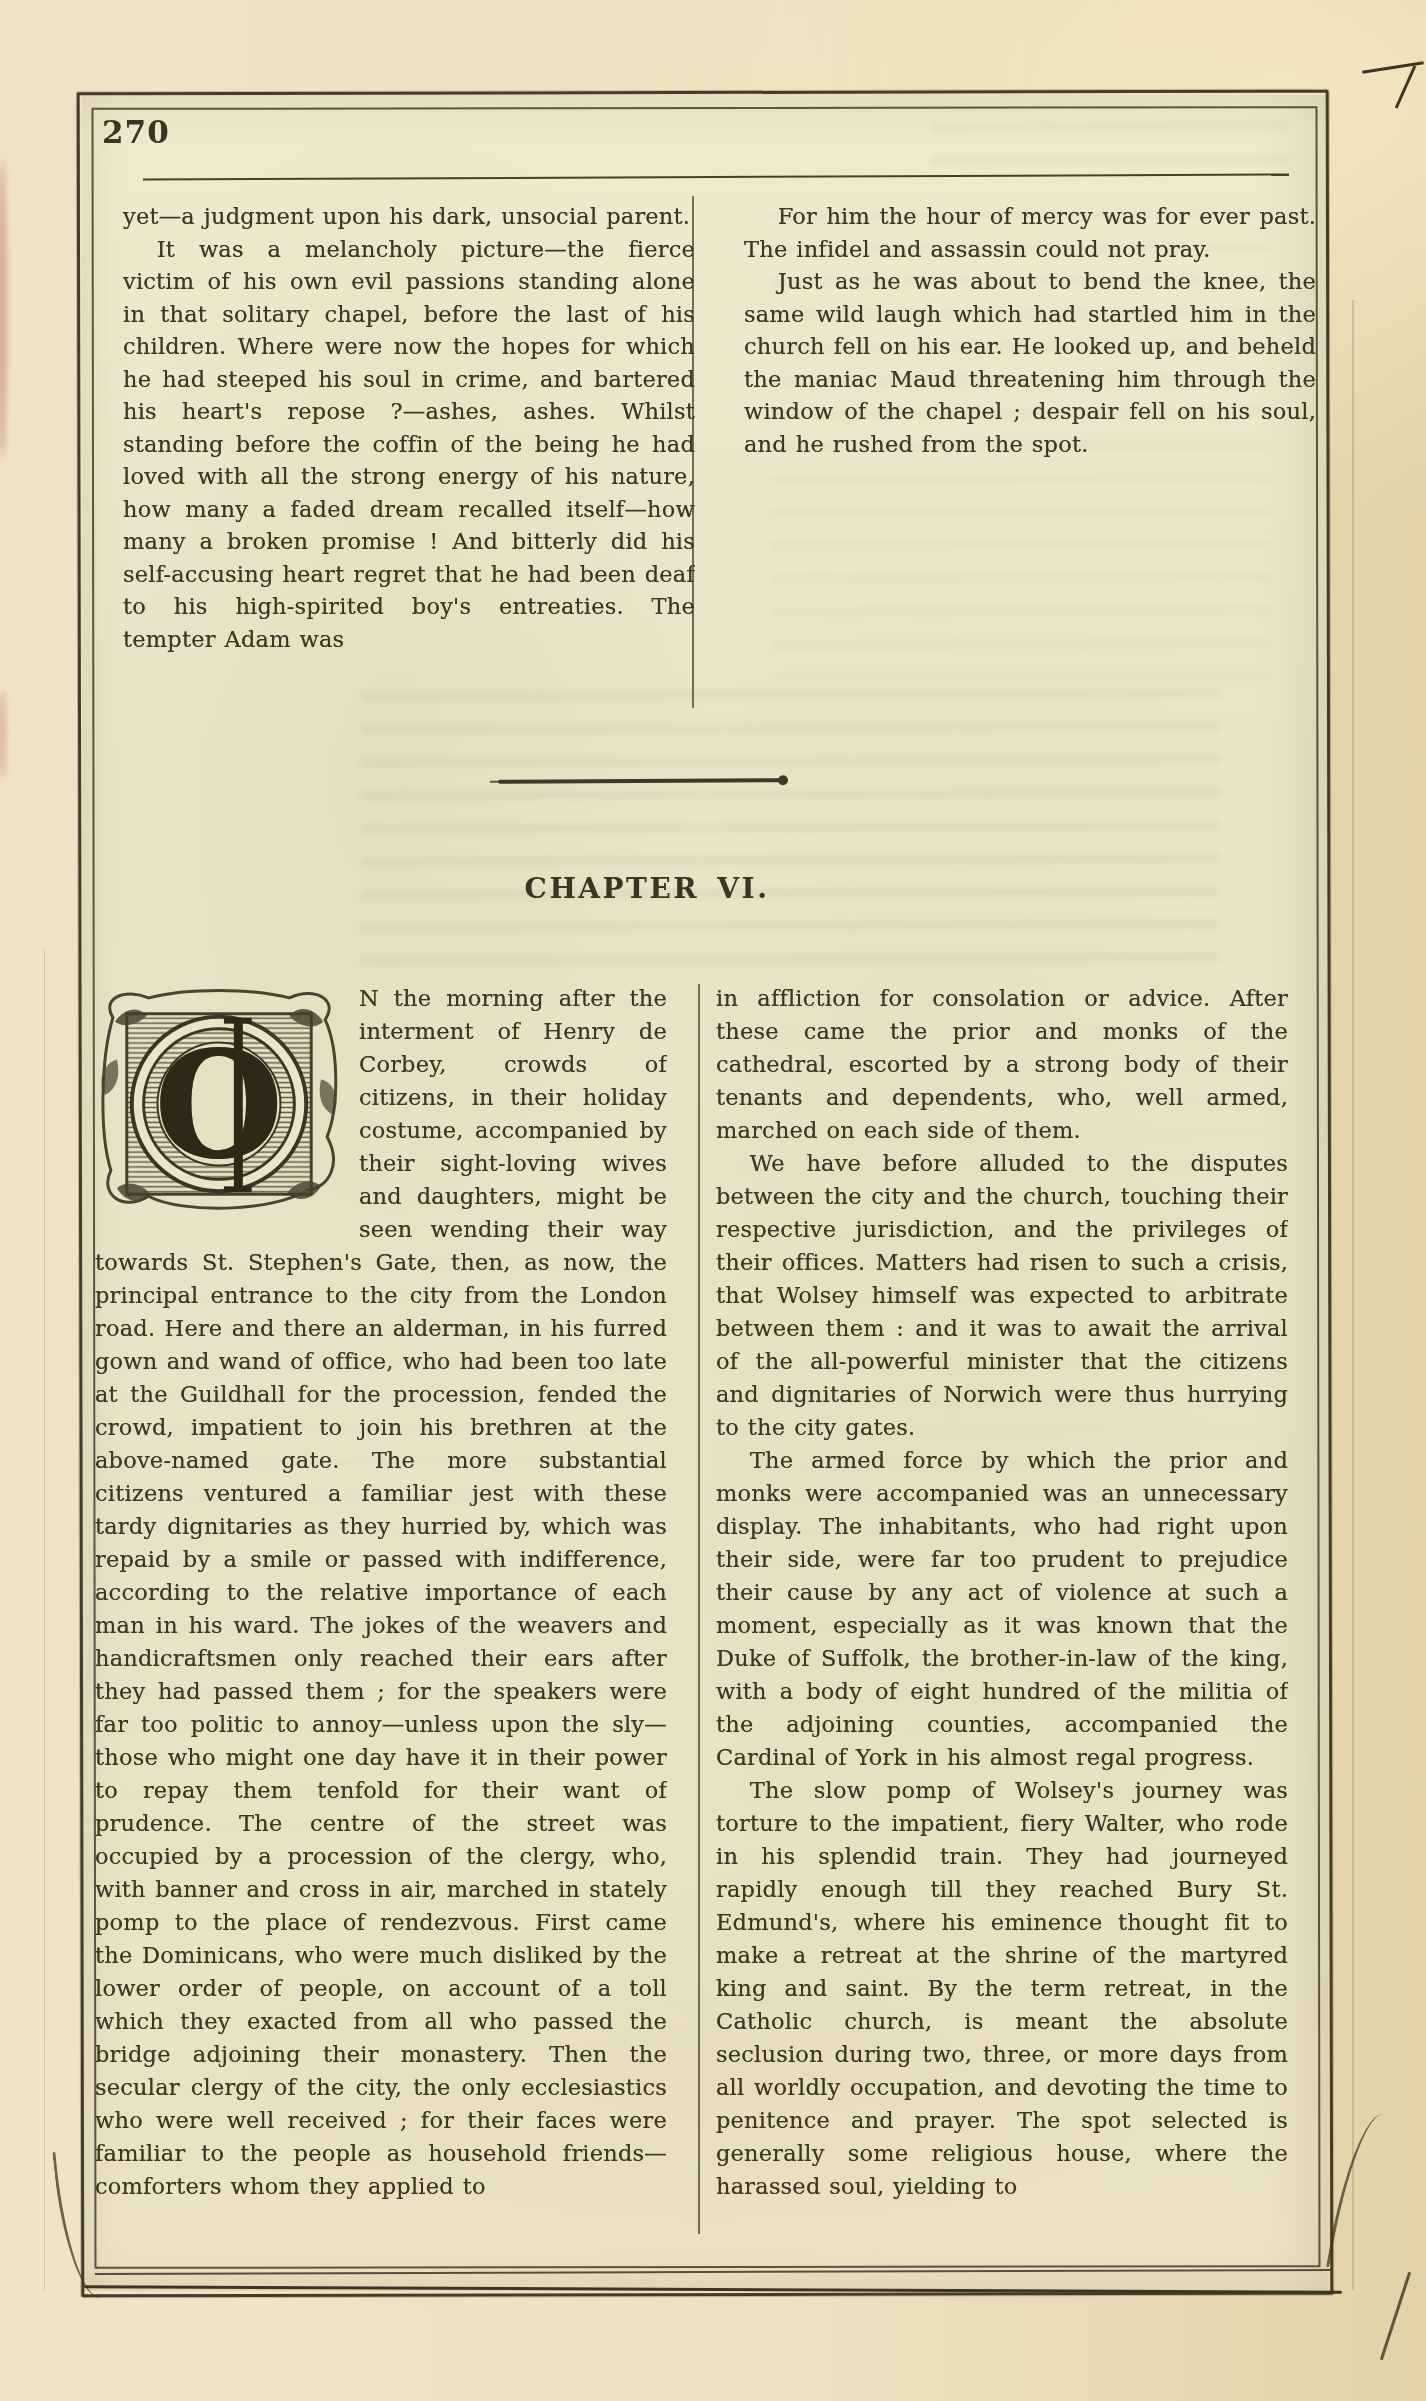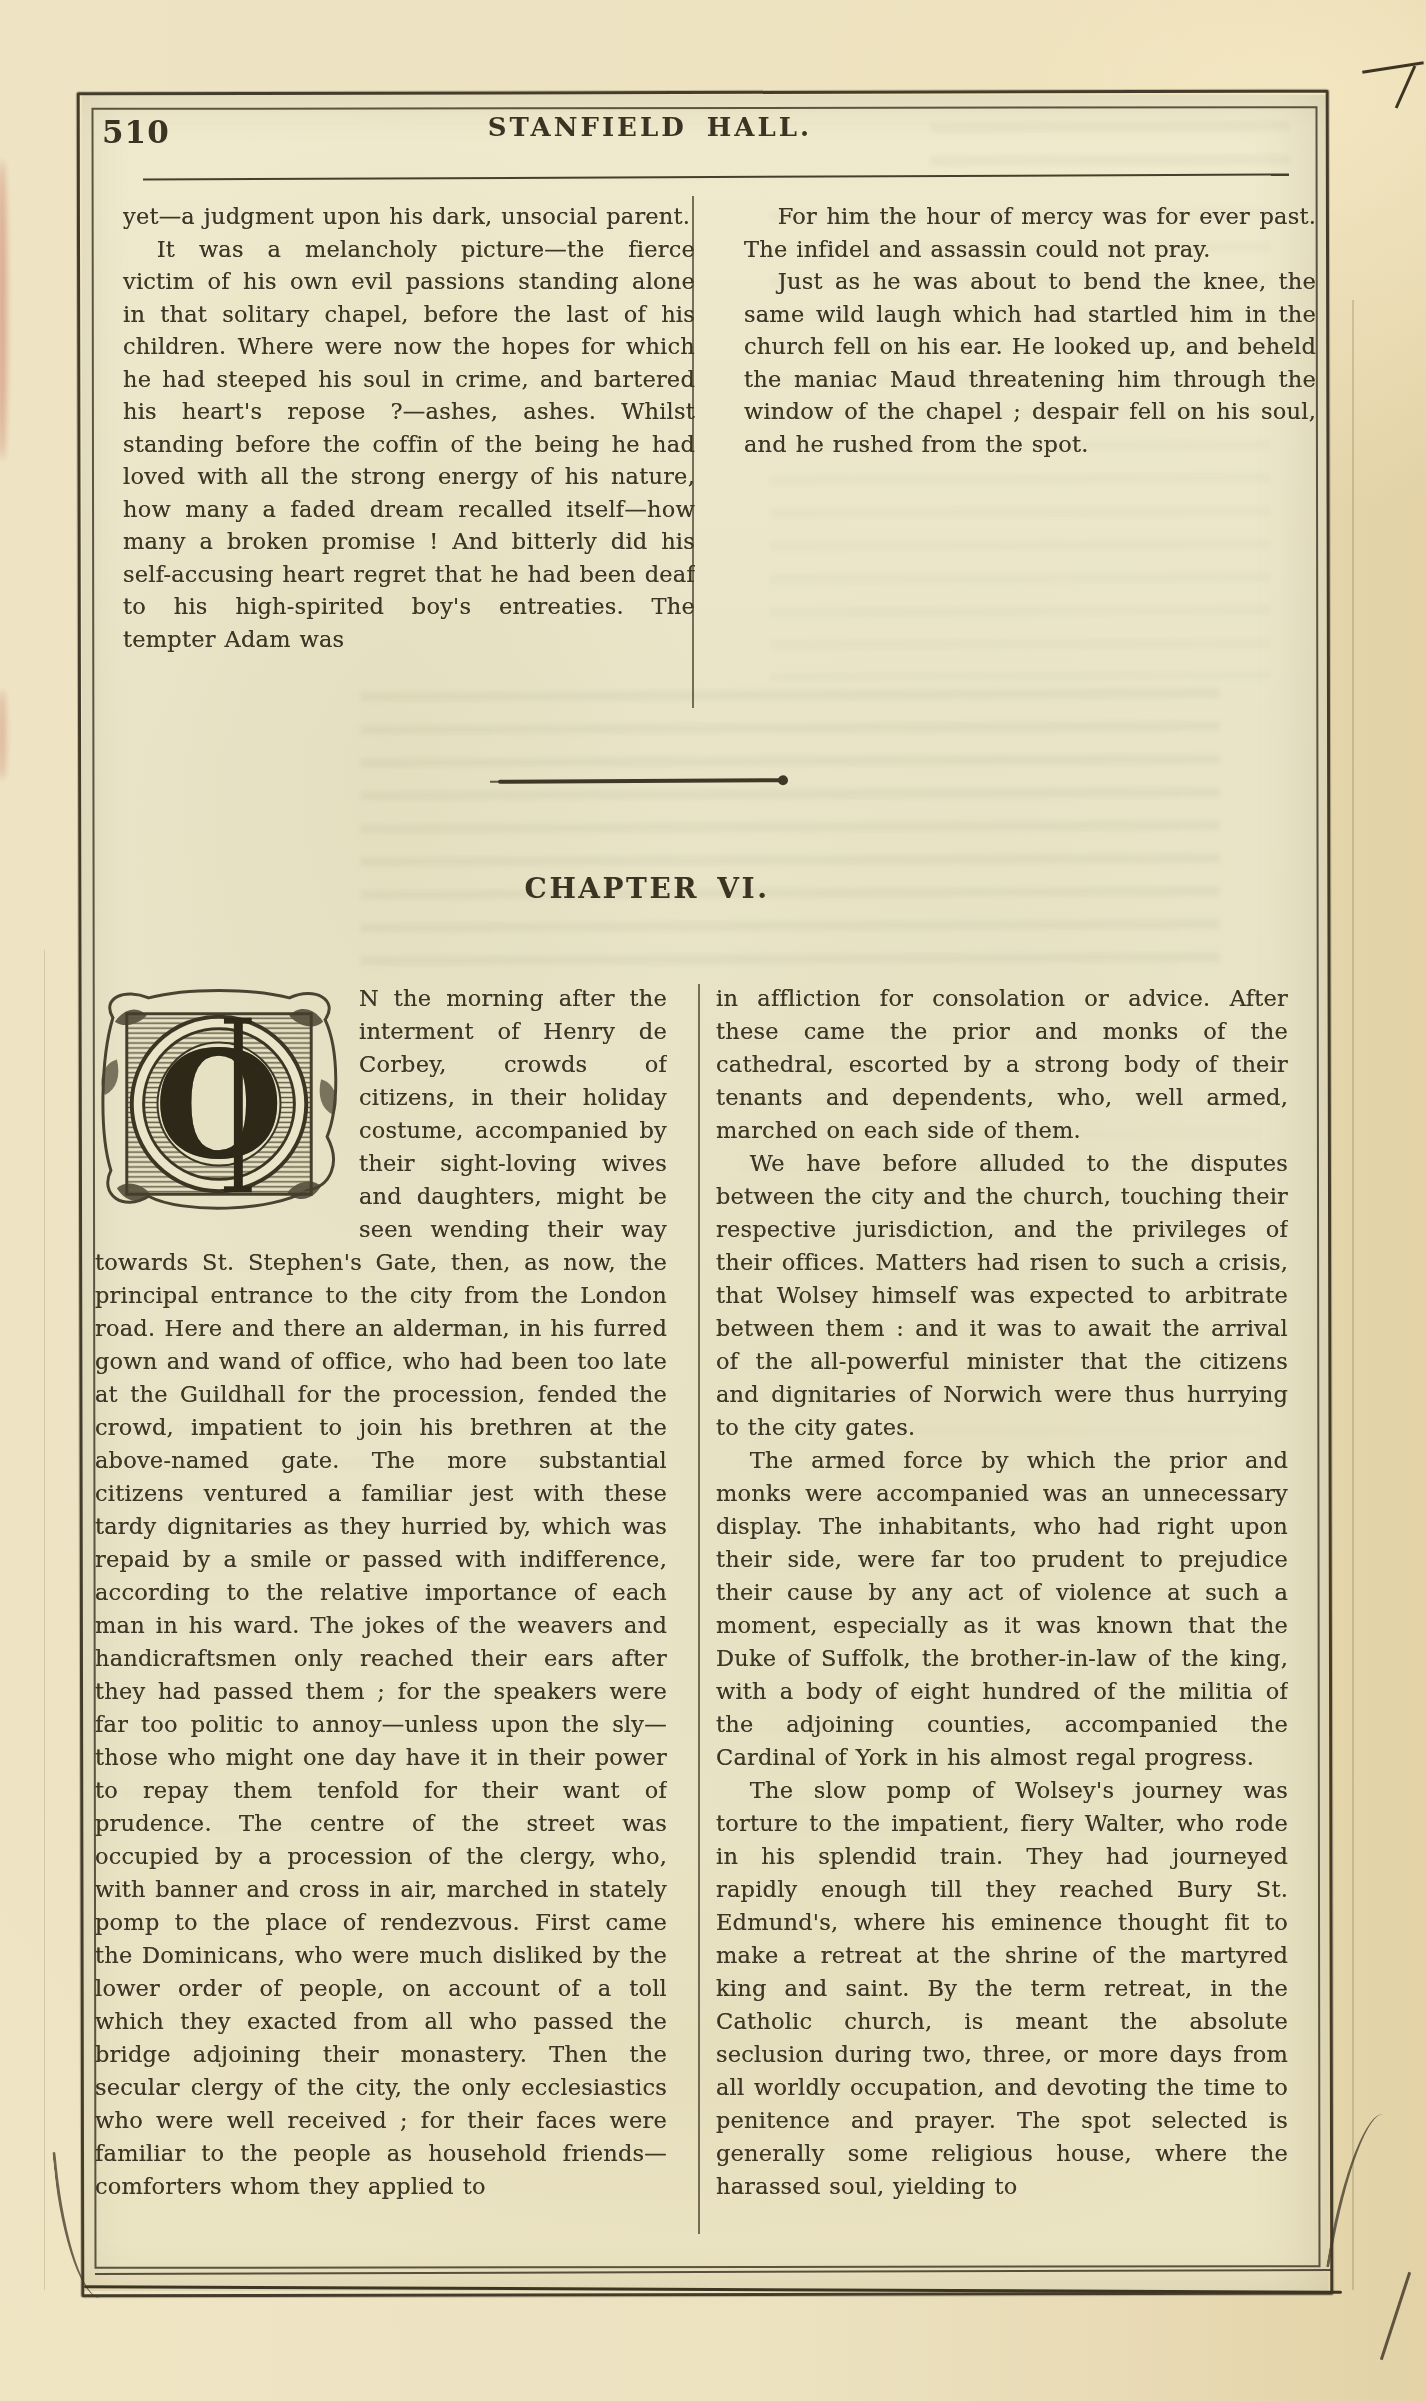--- a/index.html
+++ b/index.html
@@ -91,22 +91,21 @@
   <div class="smudge" style="left:-3px;top:160px;width:10px;height:300px;background:rgba(182,62,50,0.35);"></div>
   <div class="smudge" style="left:-2px;top:690px;width:8px;height:90px;background:rgba(182,62,50,0.28);"></div>
   <div class="rule" style="left:1352px;top:300px;width:2px;height:1990px;background:rgba(120,100,70,0.25);"></div>
   <div class="rule" style="left:44px;top:950px;width:1px;height:1340px;background:rgba(120,100,70,0.22);"></div>
   <div class="corner-tick" style="left:1362px;top:66px;width:62px;height:3px;transform:rotate(-9deg);"></div>
   <div class="corner-tick" style="left:1404px;top:64px;width:3px;height:46px;transform:rotate(24deg);"></div>
   <div class="curve-mark" style="left:60px;top:2150px;width:34px;height:150px;border-left-width:3px;border-radius:0 0 0 90%;transform:rotate(-6deg);"></div>
   <div class="curve-mark" style="left:1448px;top:2130px;width:30px;height:160px;border-left-width:3px;border-radius:90% 0 0 0;transform:rotate(10deg) translateX(-110px);"></div>
   <div class="corner-tick" style="left:1394px;top:2270px;width:3px;height:92px;transform:rotate(18deg);background:rgba(61,53,35,0.8);"></div>
 
-  <div class="page-num">510</div>
-  <div class="running-title">STANFIELD HALL.</div>
+  <div class="page-num">270</div>
   <div class="rule header-rule"></div>
 
   <div class="col top-col col-left">
     <p>yet—a judgment upon his dark, unsocial parent.</p>
     <p class="indent">It was a melancholy picture—the fierce victim of his own evil passions standing alone in that solitary chapel, before the last of his children.  Where were now the hopes for which he had steeped his soul in crime, and bartered his heart's repose ?—ashes, ashes. Whilst standing before the coffin of the being he had loved with all the strong energy of his nature, how many a faded dream recalled itself—how many a broken promise !  And bitterly did his self-accusing heart regret that he had been deaf to his high-spirited boy's entreaties.  The tempter Adam was</p>
   </div>
   <div class="divider divider-top"></div>
   <div class="col top-col col-right">
     <p class="indent">For him the hour of mercy was for ever past.  The infidel and assassin could not pray.</p>
     <p class="indent">Just as he was about to bend the knee, the same wild laugh which had startled him in the church fell on his ear.  He looked up, and beheld the maniac Maud threatening him through the window of the chapel ; despair fell on his soul, and he rushed from the spot.</p>

